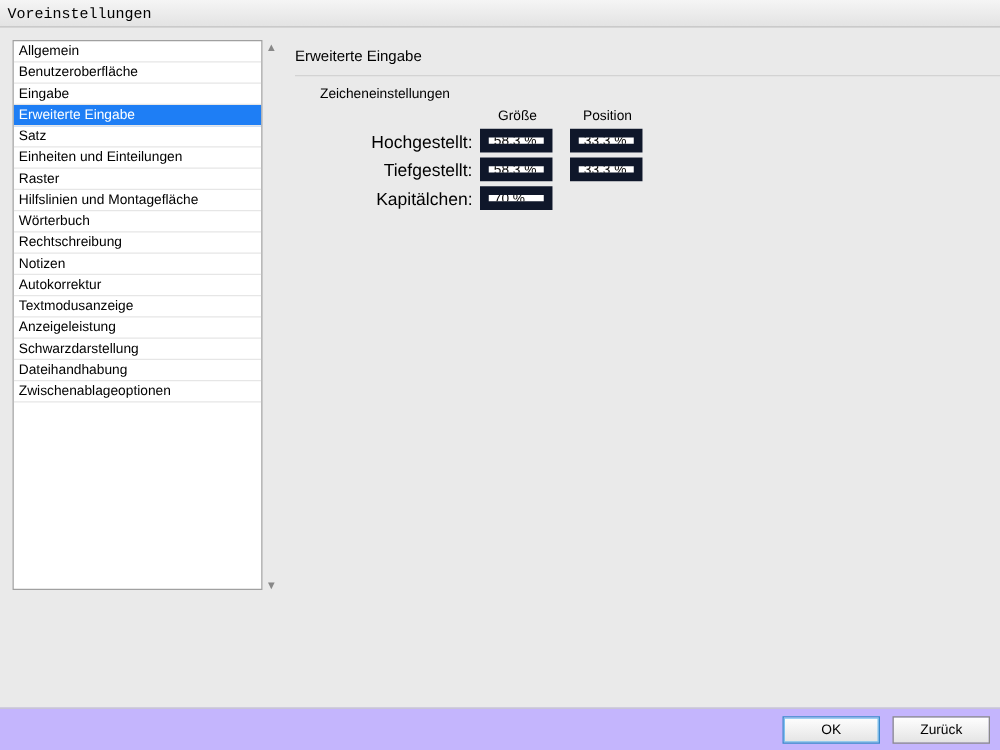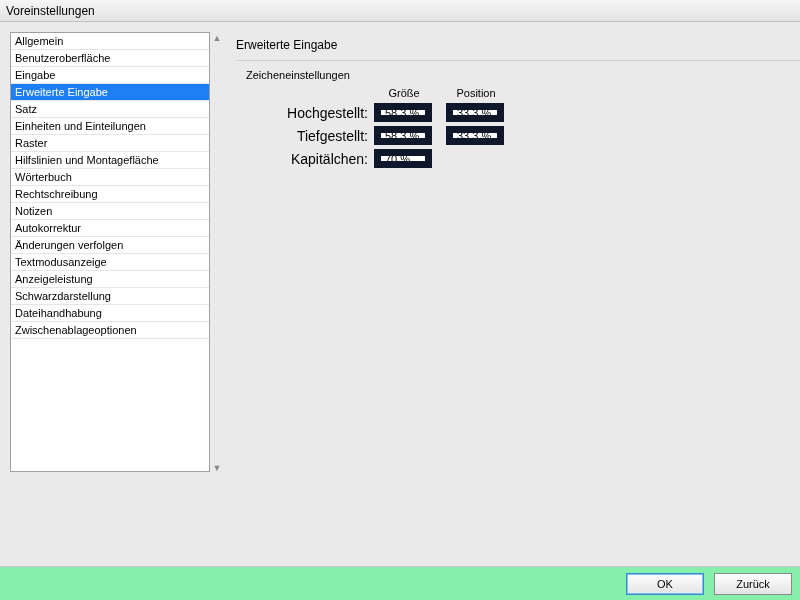--- a/index.html
+++ b/index.html
@@ -14,20 +14,21 @@
     overflow: hidden;
     position: relative;
   }
   .titlebar {
     height: 22px;
     line-height: 22px;
     padding: 0 6px;
     background: linear-gradient(#f5f5f5, #e3e3e3);
     border-bottom: 1px solid #c0c0c0;
     font-size: 12px;
+    font-family: Liberation Mono, monospace;
   }
   .content {
     position: absolute;
     top: 22px; left: 0; right: 0; bottom: 34px;
     padding: 10px;
   }
   .sidebar-wrap {
     position: absolute;
     left: 10px; top: 10px;
     width: 212px;
@@ -74,21 +75,21 @@
   .panel-title {
     font-size: 12px;
     margin: 6px 0 8px 0;
   }
   .hr {
     border: none;
     border-top: 1px solid #d3d3d3;
     margin: 0 0 8px 0;
   }
   .group {
-    margin: 0 0 14px 4px;
+    margin: 0 0 14px 14px;
     padding-left: 6px;
   }
   .group-title {
     font-size: 11px;
     margin-bottom: 6px;
   }
   .grid {
     display: grid;
     grid-template-columns: 104px 60px 12px 60px;
     row-gap: 4px;
@@ -120,21 +121,21 @@
   }
   .checkbox-row input[type=checkbox] {
     width: 13px; height: 13px;
     margin: 0;
   }
   .footer {
     position: absolute;
     bottom: 0; left: 0; right: 0;
     height: 34px;
     border-top: 1px solid #c9c9c9;
-    background: #86efac;
+    background: #c4b5fd;
     display: flex;
     justify-content: flex-end;
     align-items: center;
     padding: 0 8px;
     gap: 10px;
   }
   .btn {
     height: 22px;
     min-width: 78px;
     border: 1px solid #8a8a8a;
@@ -164,21 +165,20 @@
         <div class="item">Eingabe</div>
         <div class="item selected">Erweiterte Eingabe</div>
         <div class="item">Satz</div>
         <div class="item">Einheiten und Einteilungen</div>
         <div class="item">Raster</div>
         <div class="item">Hilfslinien und Montagefläche</div>
         <div class="item">Wörterbuch</div>
         <div class="item">Rechtschreibung</div>
         <div class="item">Notizen</div>
         <div class="item">Autokorrektur</div>
-        <div class="item">Änderungen verfolgen</div>
         <div class="item">Textmodusanzeige</div>
         <div class="item">Anzeigeleistung</div>
         <div class="item">Schwarzdarstellung</div>
         <div class="item">Dateihandhabung</div>
         <div class="item">Zwischenablageoptionen</div>
       </div>
     <div class="scroll-arrow down">▼</div>
   </div>
 
   <div class="main">

